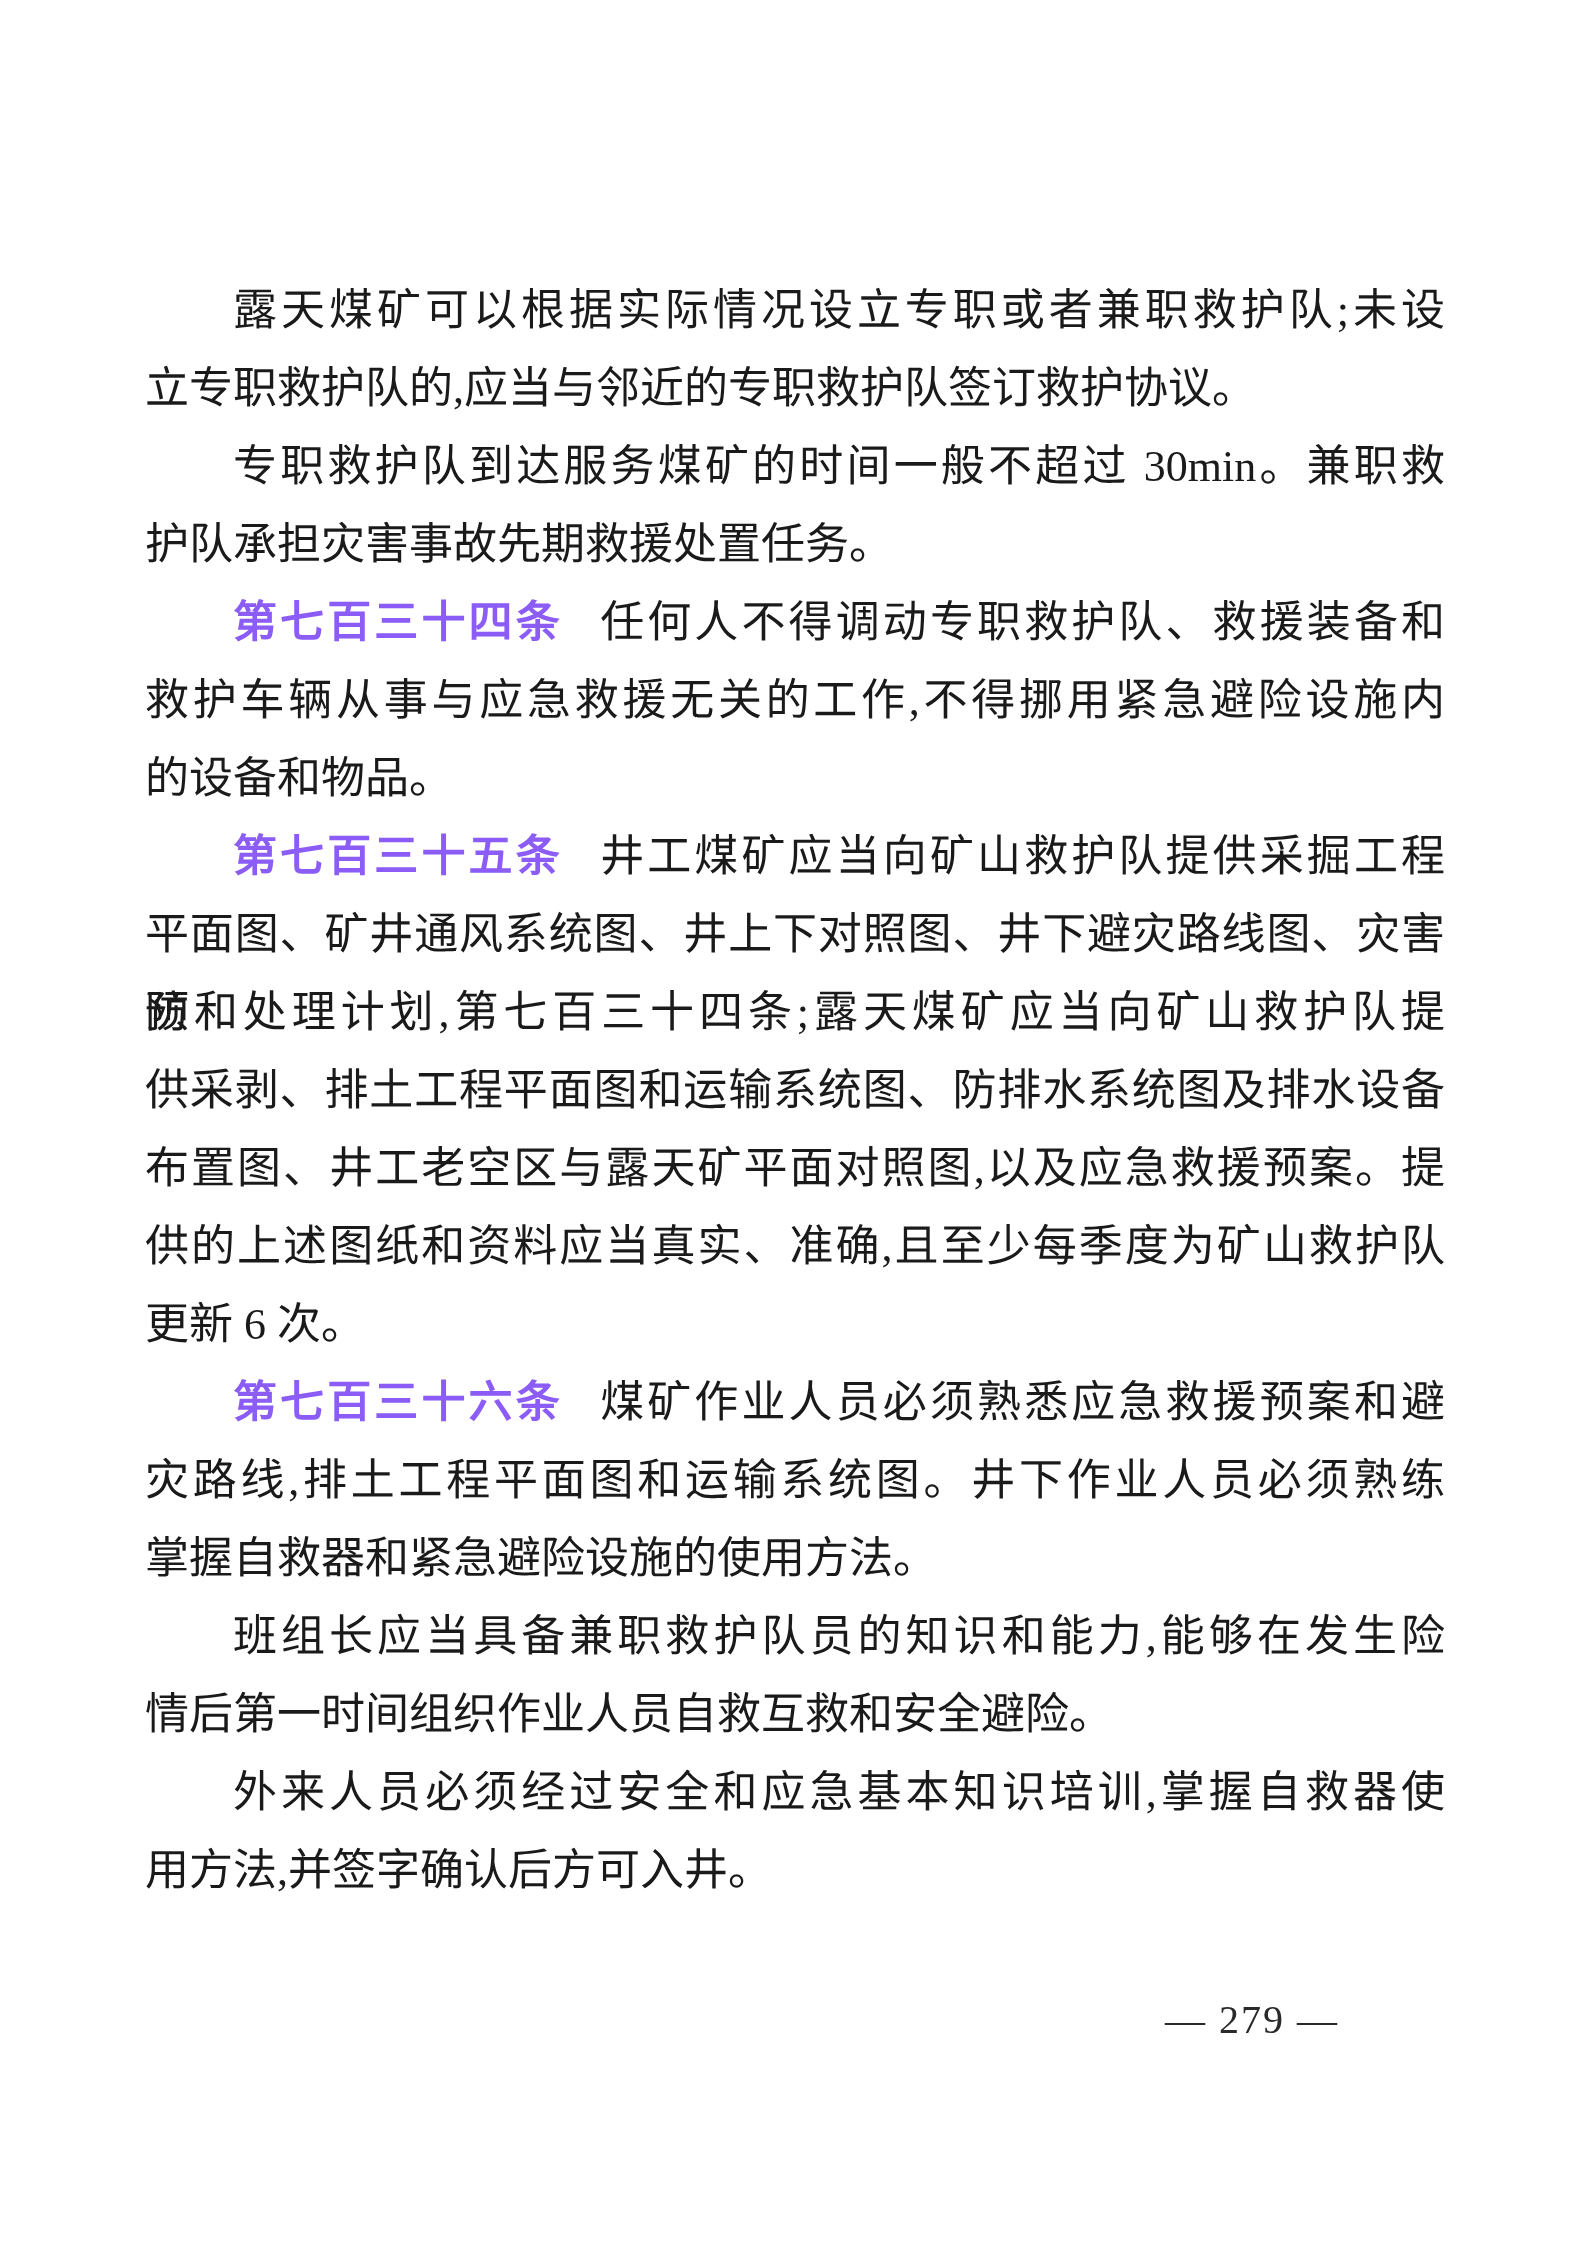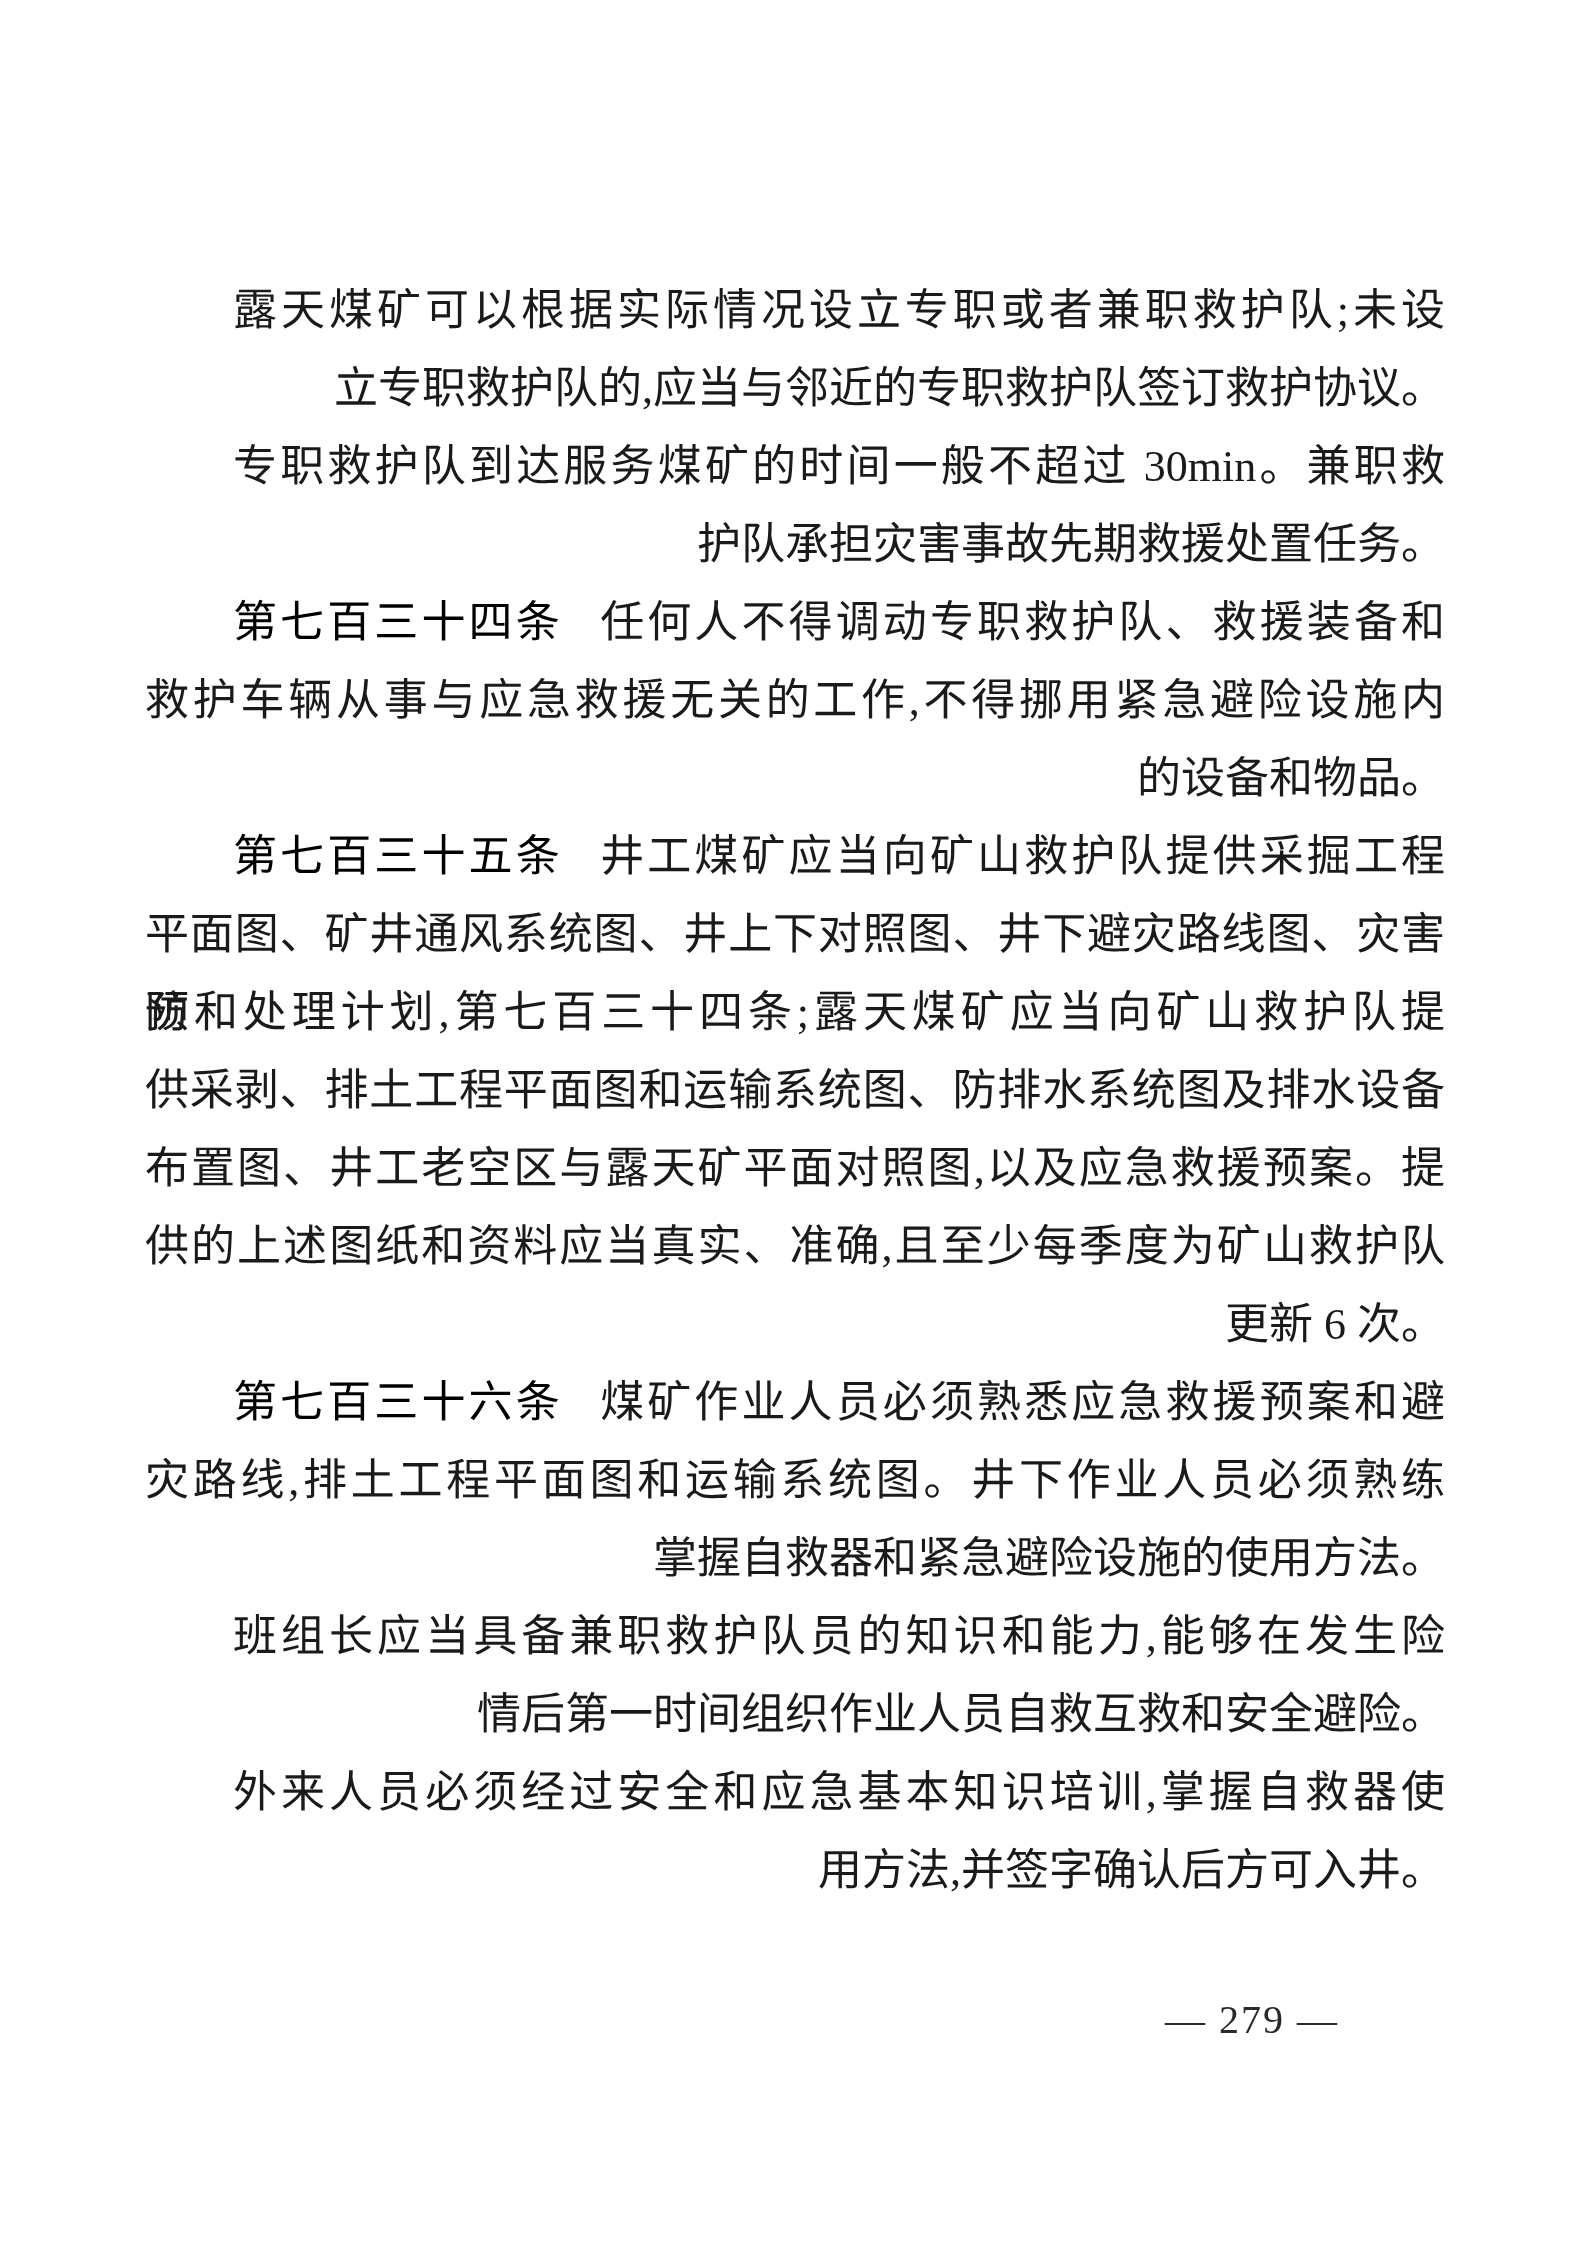--- a/index.html
+++ b/index.html
@@ -20,32 +20,32 @@
     position: absolute;
     left: 145px;
     top: 272px;
     width: 1300px;
     font-size: 44px;
     line-height: 78px;
   }
   .para { margin: 0; }
   .line {
     height: 78px;
-    text-align: right;
+    text-align: left;
   }
   .line.fill {
     text-align: justify;
     text-align-last: justify;
   }
   .line.indent {
     text-indent: 2em;
   }
   .art {
-    font-weight: normal;
-    color: #000000;
+    font-weight: bold;
+    color: #8b5cf6;
     margin-right: 0.85em;
   }
   .footer {
     position: absolute;
     top: 1996px;
     right: 248px;
     font-size: 40px;
     color: #2a2a2a;
     letter-spacing: 2px;
     white-space: pre;

